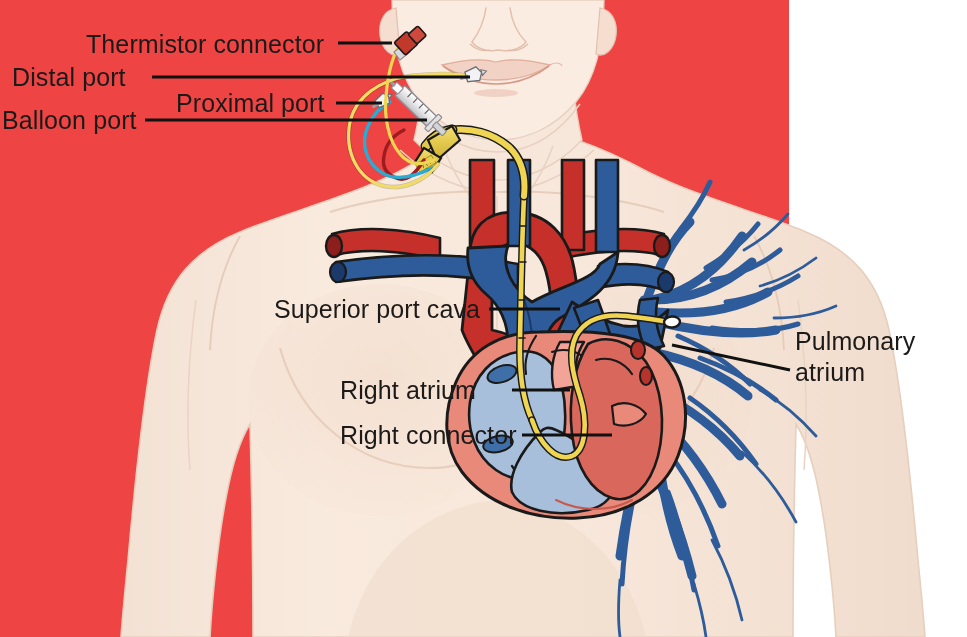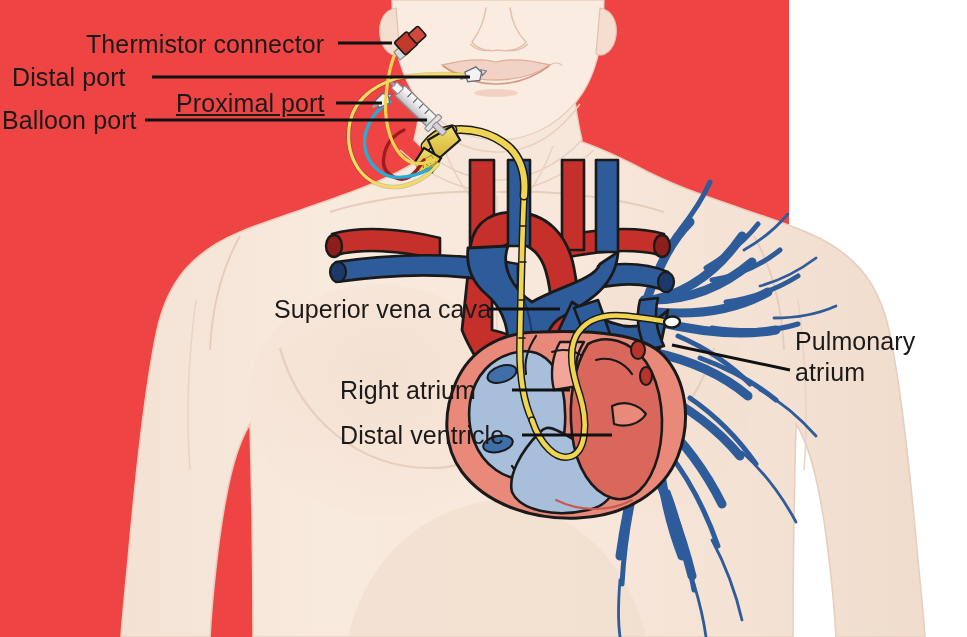--- a/index.html
+++ b/index.html
@@ -377,21 +377,21 @@
         <line x1="489" y1="309" x2="560" y2="309" stroke="#111111" stroke-width="3"></line>
         <line x1="512" y1="390" x2="570" y2="390" stroke="#111111" stroke-width="3"></line>
         <line x1="522" y1="435" x2="612" y2="435" stroke="#111111" stroke-width="3"></line>
         <line x1="672" y1="345" x2="790" y2="370" stroke="#111111" stroke-width="3"></line>
       </g>
 </svg>
 
 <div id="labels">
       <div class="lbl" style="left: 86px; top: 29px;">Thermistor connector</div>
       <div class="lbl" style="left: 12px; top: 62px;">Distal port</div>
-      <div class="lbl" style="left: 176px; top: 88px; text-decoration: underline;">Proximal port</div>
+      <div class="lbl" style="left: 176px; top: 88px;">Proximal port</div>
       <div class="lbl" style="left: 2px; top: 105px;">Balloon port</div>
-      <div class="lbl" style="left: 274px; top: 294px;">Superior vena cava</div>
+      <div class="lbl" style="left: 274px; top: 294px;">Superior port cava</div>
       <div class="lbl" style="left: 340px; top: 375px;">Right atrium</div>
-      <div class="lbl" style="left: 340px; top: 420px;">Distal ventricle</div>
+      <div class="lbl" style="left: 340px; top: 420px;">Right connector</div>
       <div class="lbl two" style="left: 795px; top: 326px; width: 130px;">Pulmonary atrium</div>
     </div>
 
 </div>
 
 </body></html>

